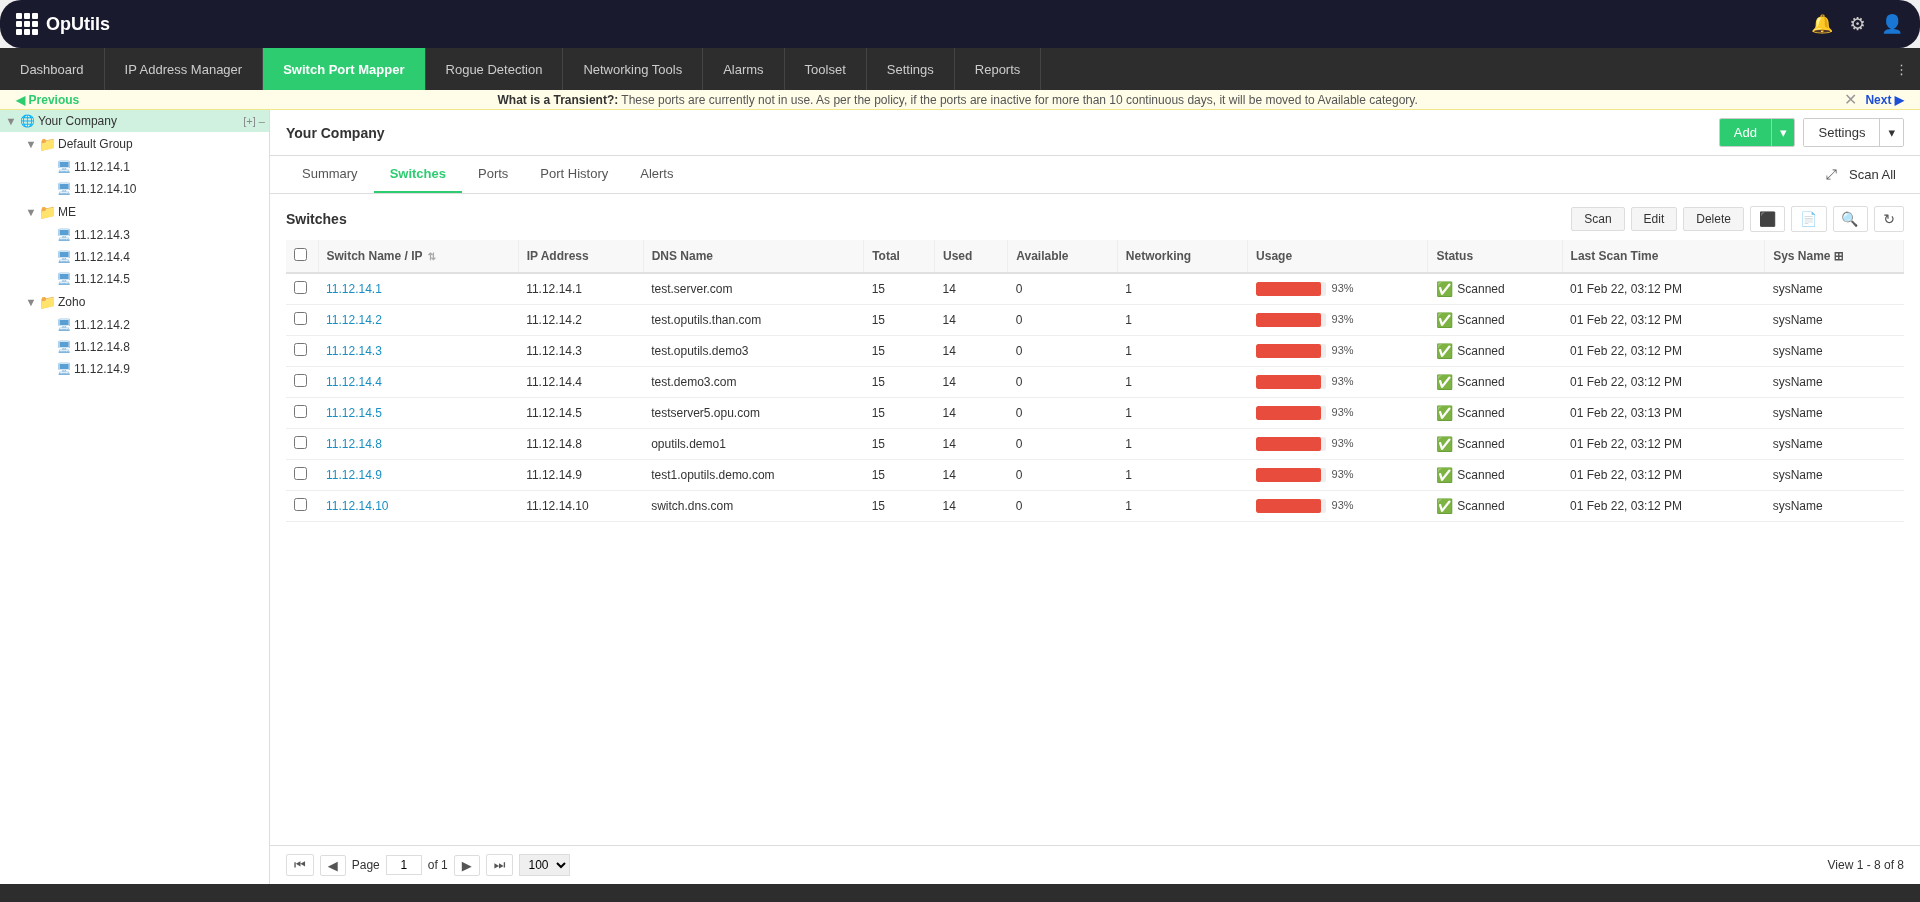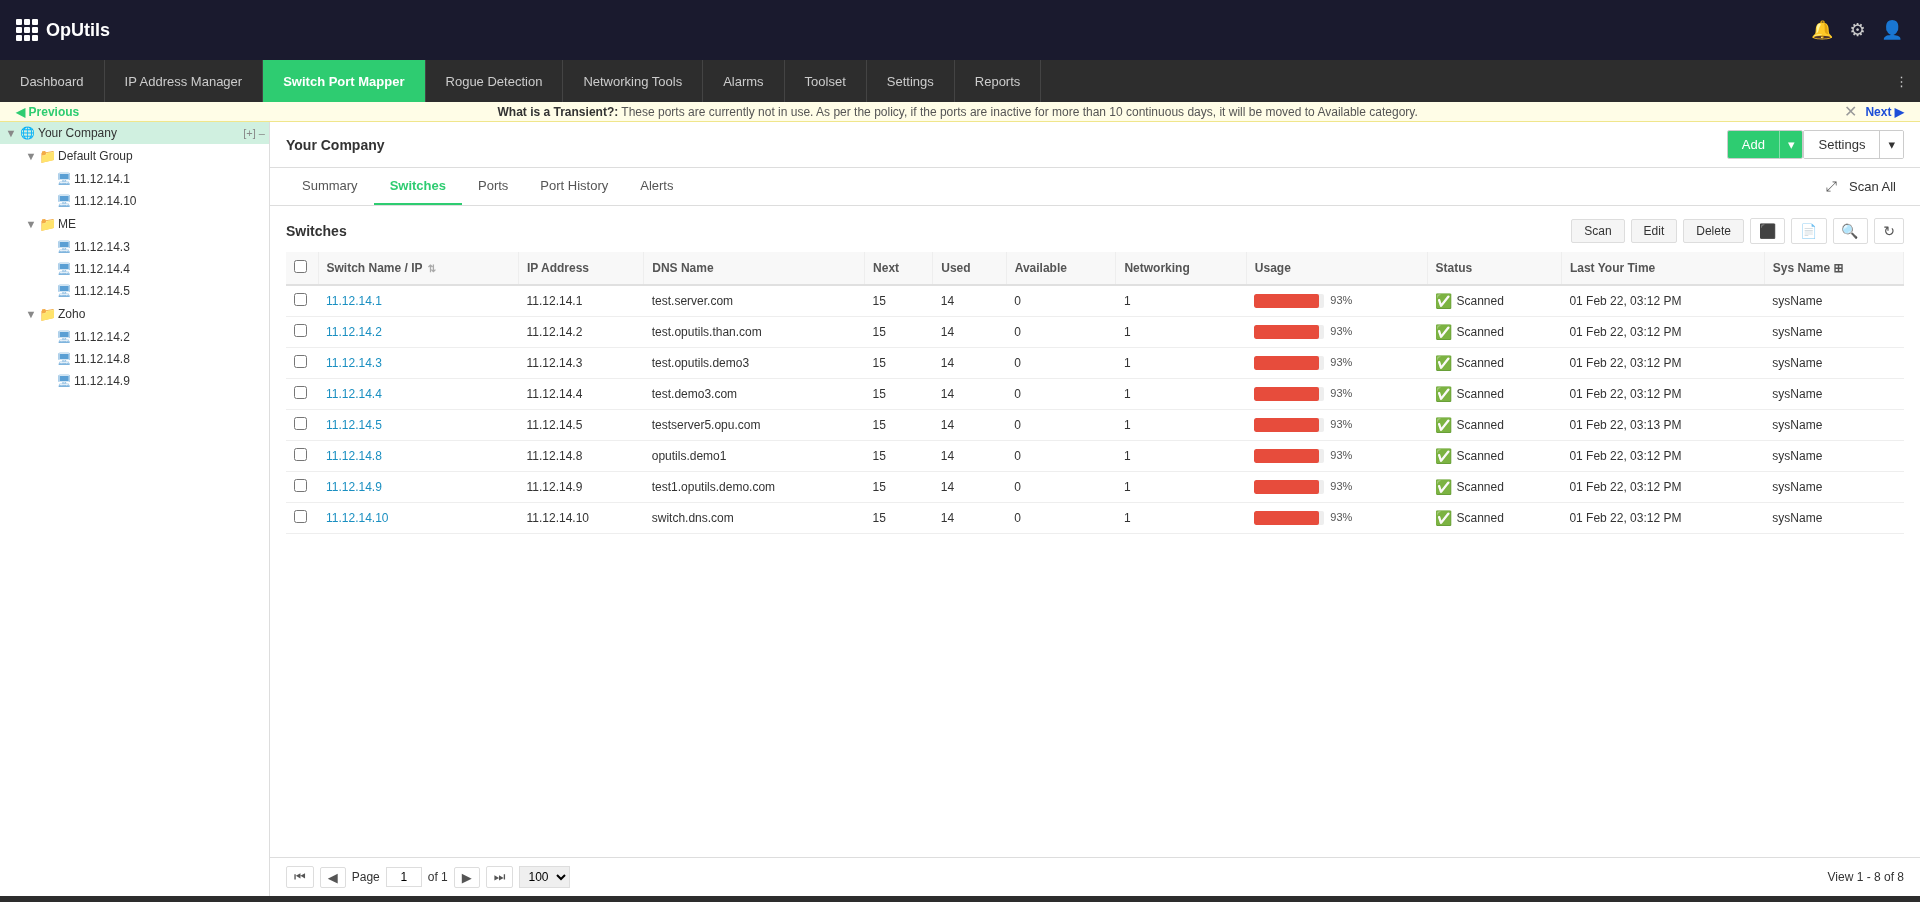--- a/index.html
+++ b/index.html
@@ -2,25 +2,26 @@
 <html><head>
   <meta charset="utf-8">
   <style>
     * { box-sizing: border-box; margin: 0; padding: 0; }
     body { font-family: Arial, sans-serif; font-size: 13px; background: #f0f0f0; color: #333; overflow: hidden; }
 
     
     .top-bar {
       background: #1a1a2e;
       color: #fff;
-      height: 60px;
+      height: 48px;
       display: flex;
       align-items: center;
       padding: 0 16px;
       gap: 12px;
+      border-radius: 21px;
     }
     .top-bar-logo { display: flex; align-items: center; gap: 8px; font-size: 18px; font-weight: bold; }
     .grid-icon { display: grid; grid-template-columns: repeat(3,6px); grid-template-rows: repeat(3,6px); gap: 2px; }
     .grid-icon span { background: #fff; display: block; width: 6px; height: 6px; border-radius: 1px; }
     .top-bar-spacer { flex: 1; }
     .top-bar-icons { display: flex; gap: 16px; align-items: center; }
     .top-bar-icons span { font-size: 18px; color: #ccc; cursor: pointer; }
 
     
     .nav-bar {
@@ -106,21 +107,21 @@
     }
     .content-header {
       background: #fff;
       border-bottom: 1px solid #ddd;
       padding: 8px 16px;
       display: flex;
       align-items: center;
       justify-content: space-between;
     }
     .content-title { font-size: 14px; font-weight: bold; color: #333; }
-    .header-actions { display: flex; }
+    .header-actions { display: flex; gap: 8px; }
     .btn-add {
       background: #2ecc71;
       color: #fff;
       border: none;
       padding: 6px 14px;
       cursor: pointer;
       border-radius: 2px;
       font-size: 13px;
       display: flex;
       align-items: center;
@@ -440,27 +441,27 @@
         </div>
       </div>
 
       <table>
         <thead>
           <tr>
             <th><input type="checkbox" style=""></th>
             <th>Switch Name / IP <span class="sort-arrow">⇅</span></th>
             <th>IP Address</th>
             <th>DNS Name</th>
-            <th>Next</th>
+            <th>Total</th>
             <th>Used</th>
             <th>Available</th>
             <th>Networking</th>
             <th>Usage</th>
             <th>Status</th>
-            <th>Last Your Time</th>
+            <th>Last Scan Time</th>
             <th>Sys Name <span style="font-size:12px; cursor:pointer;">⊞</span></th>
           </tr>
         </thead>
         <tbody id="switches-tbody">
         <tr>
     <td><input type="checkbox" style=""></td>
     <td><a class="link-cell">11.12.14.1</a></td>
     <td>11.12.14.1</td>
     <td>test.server.com</td>
     <td>15</td>

